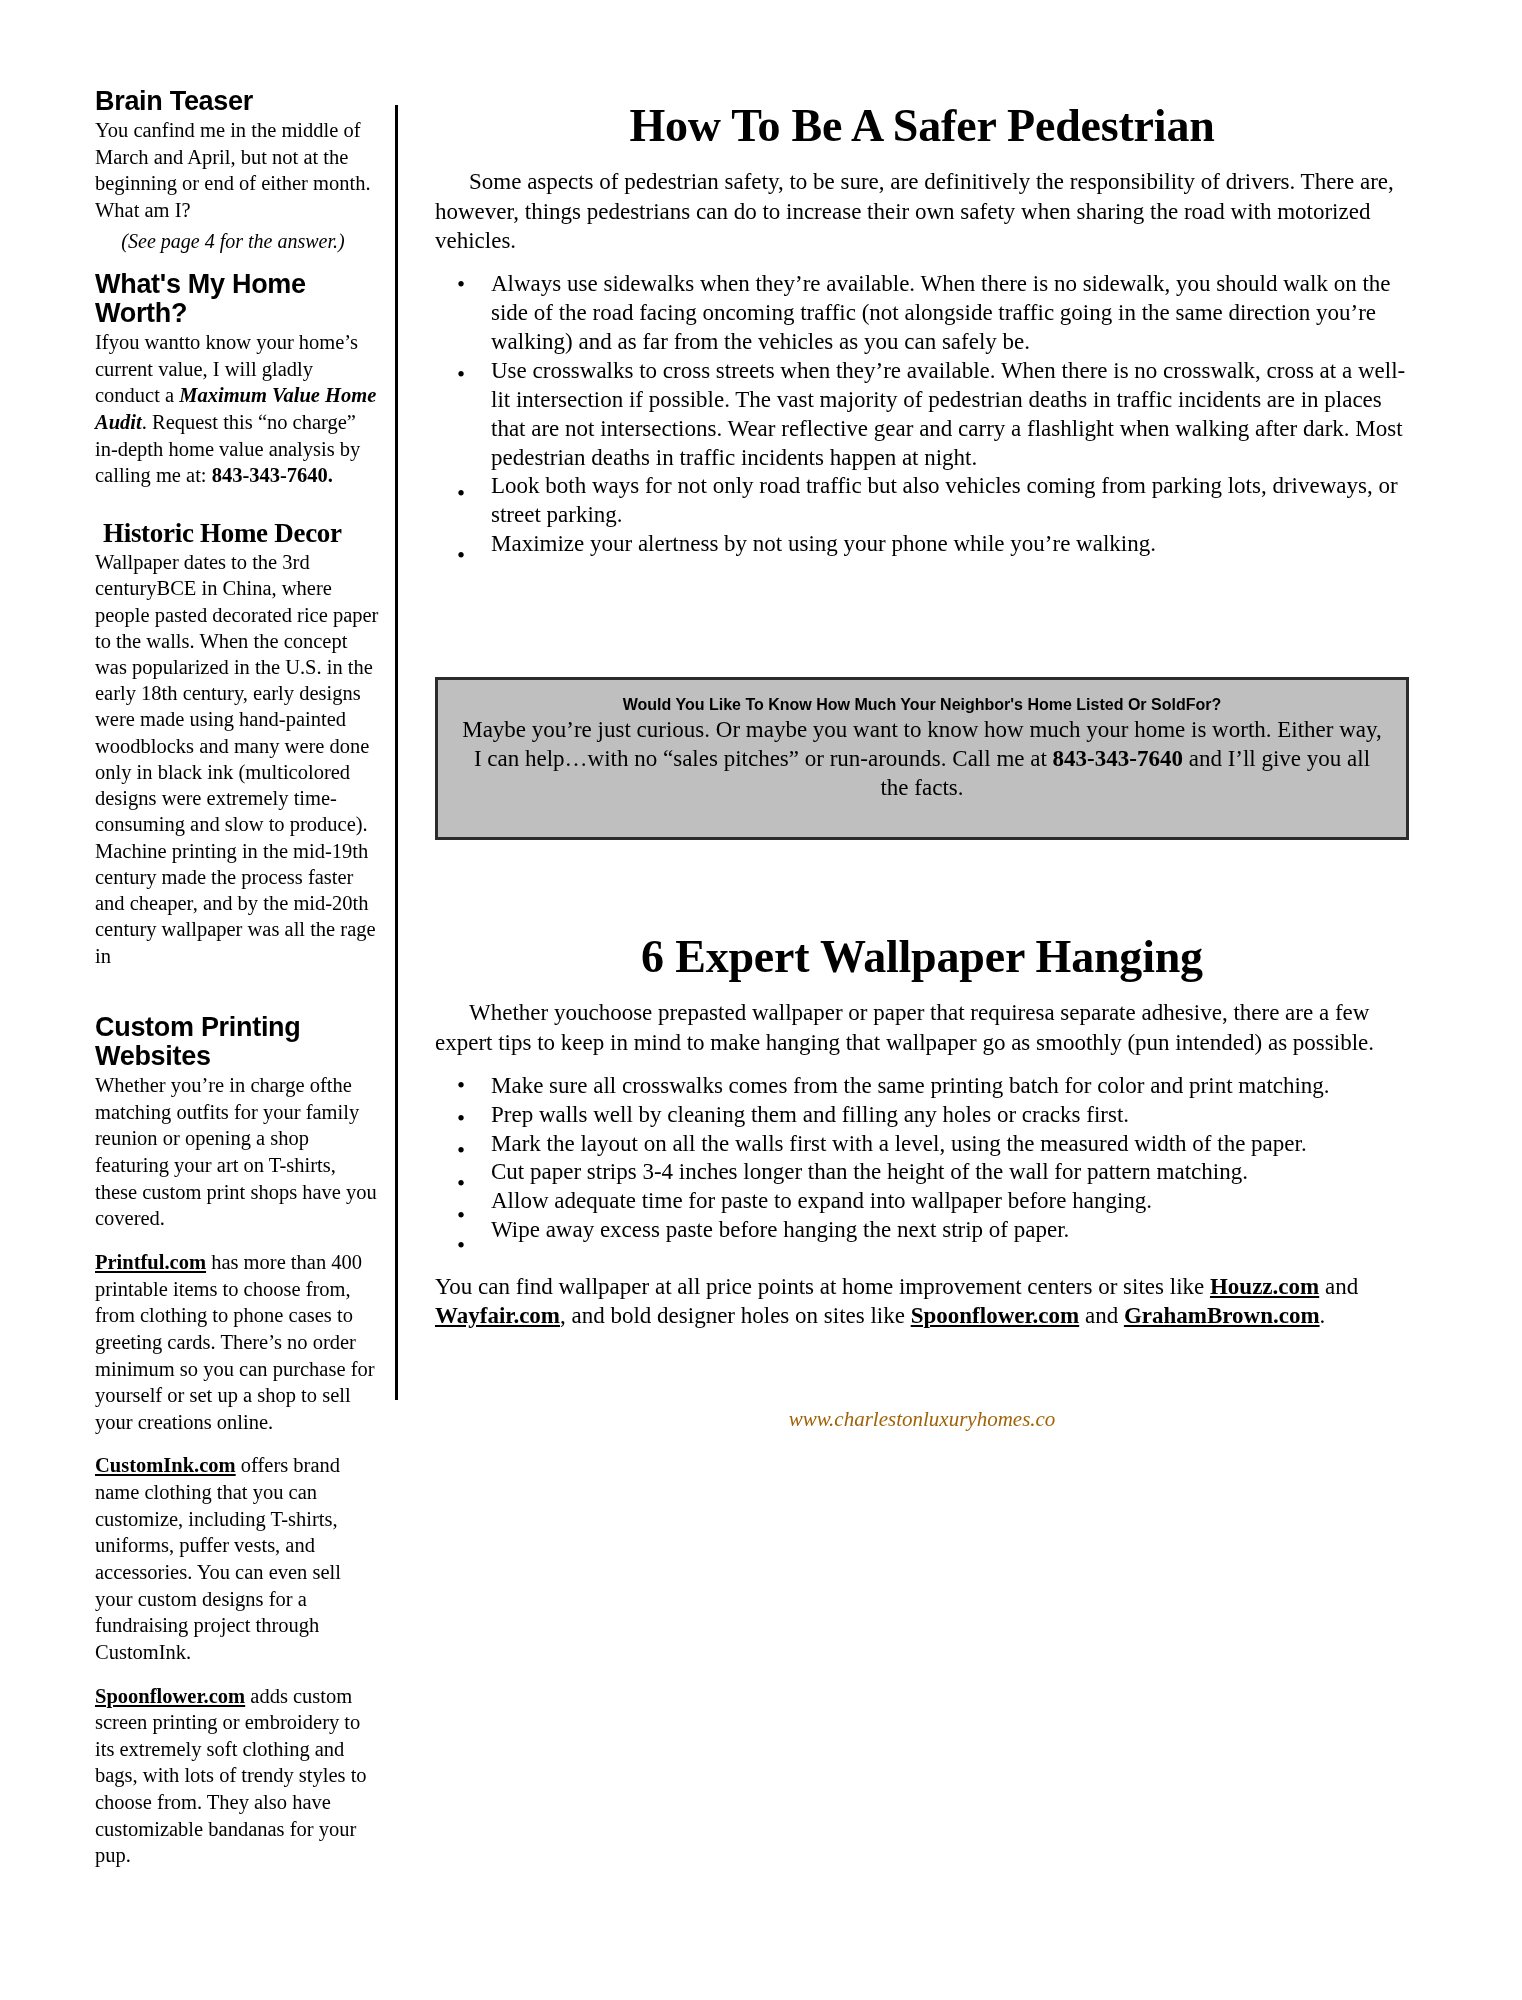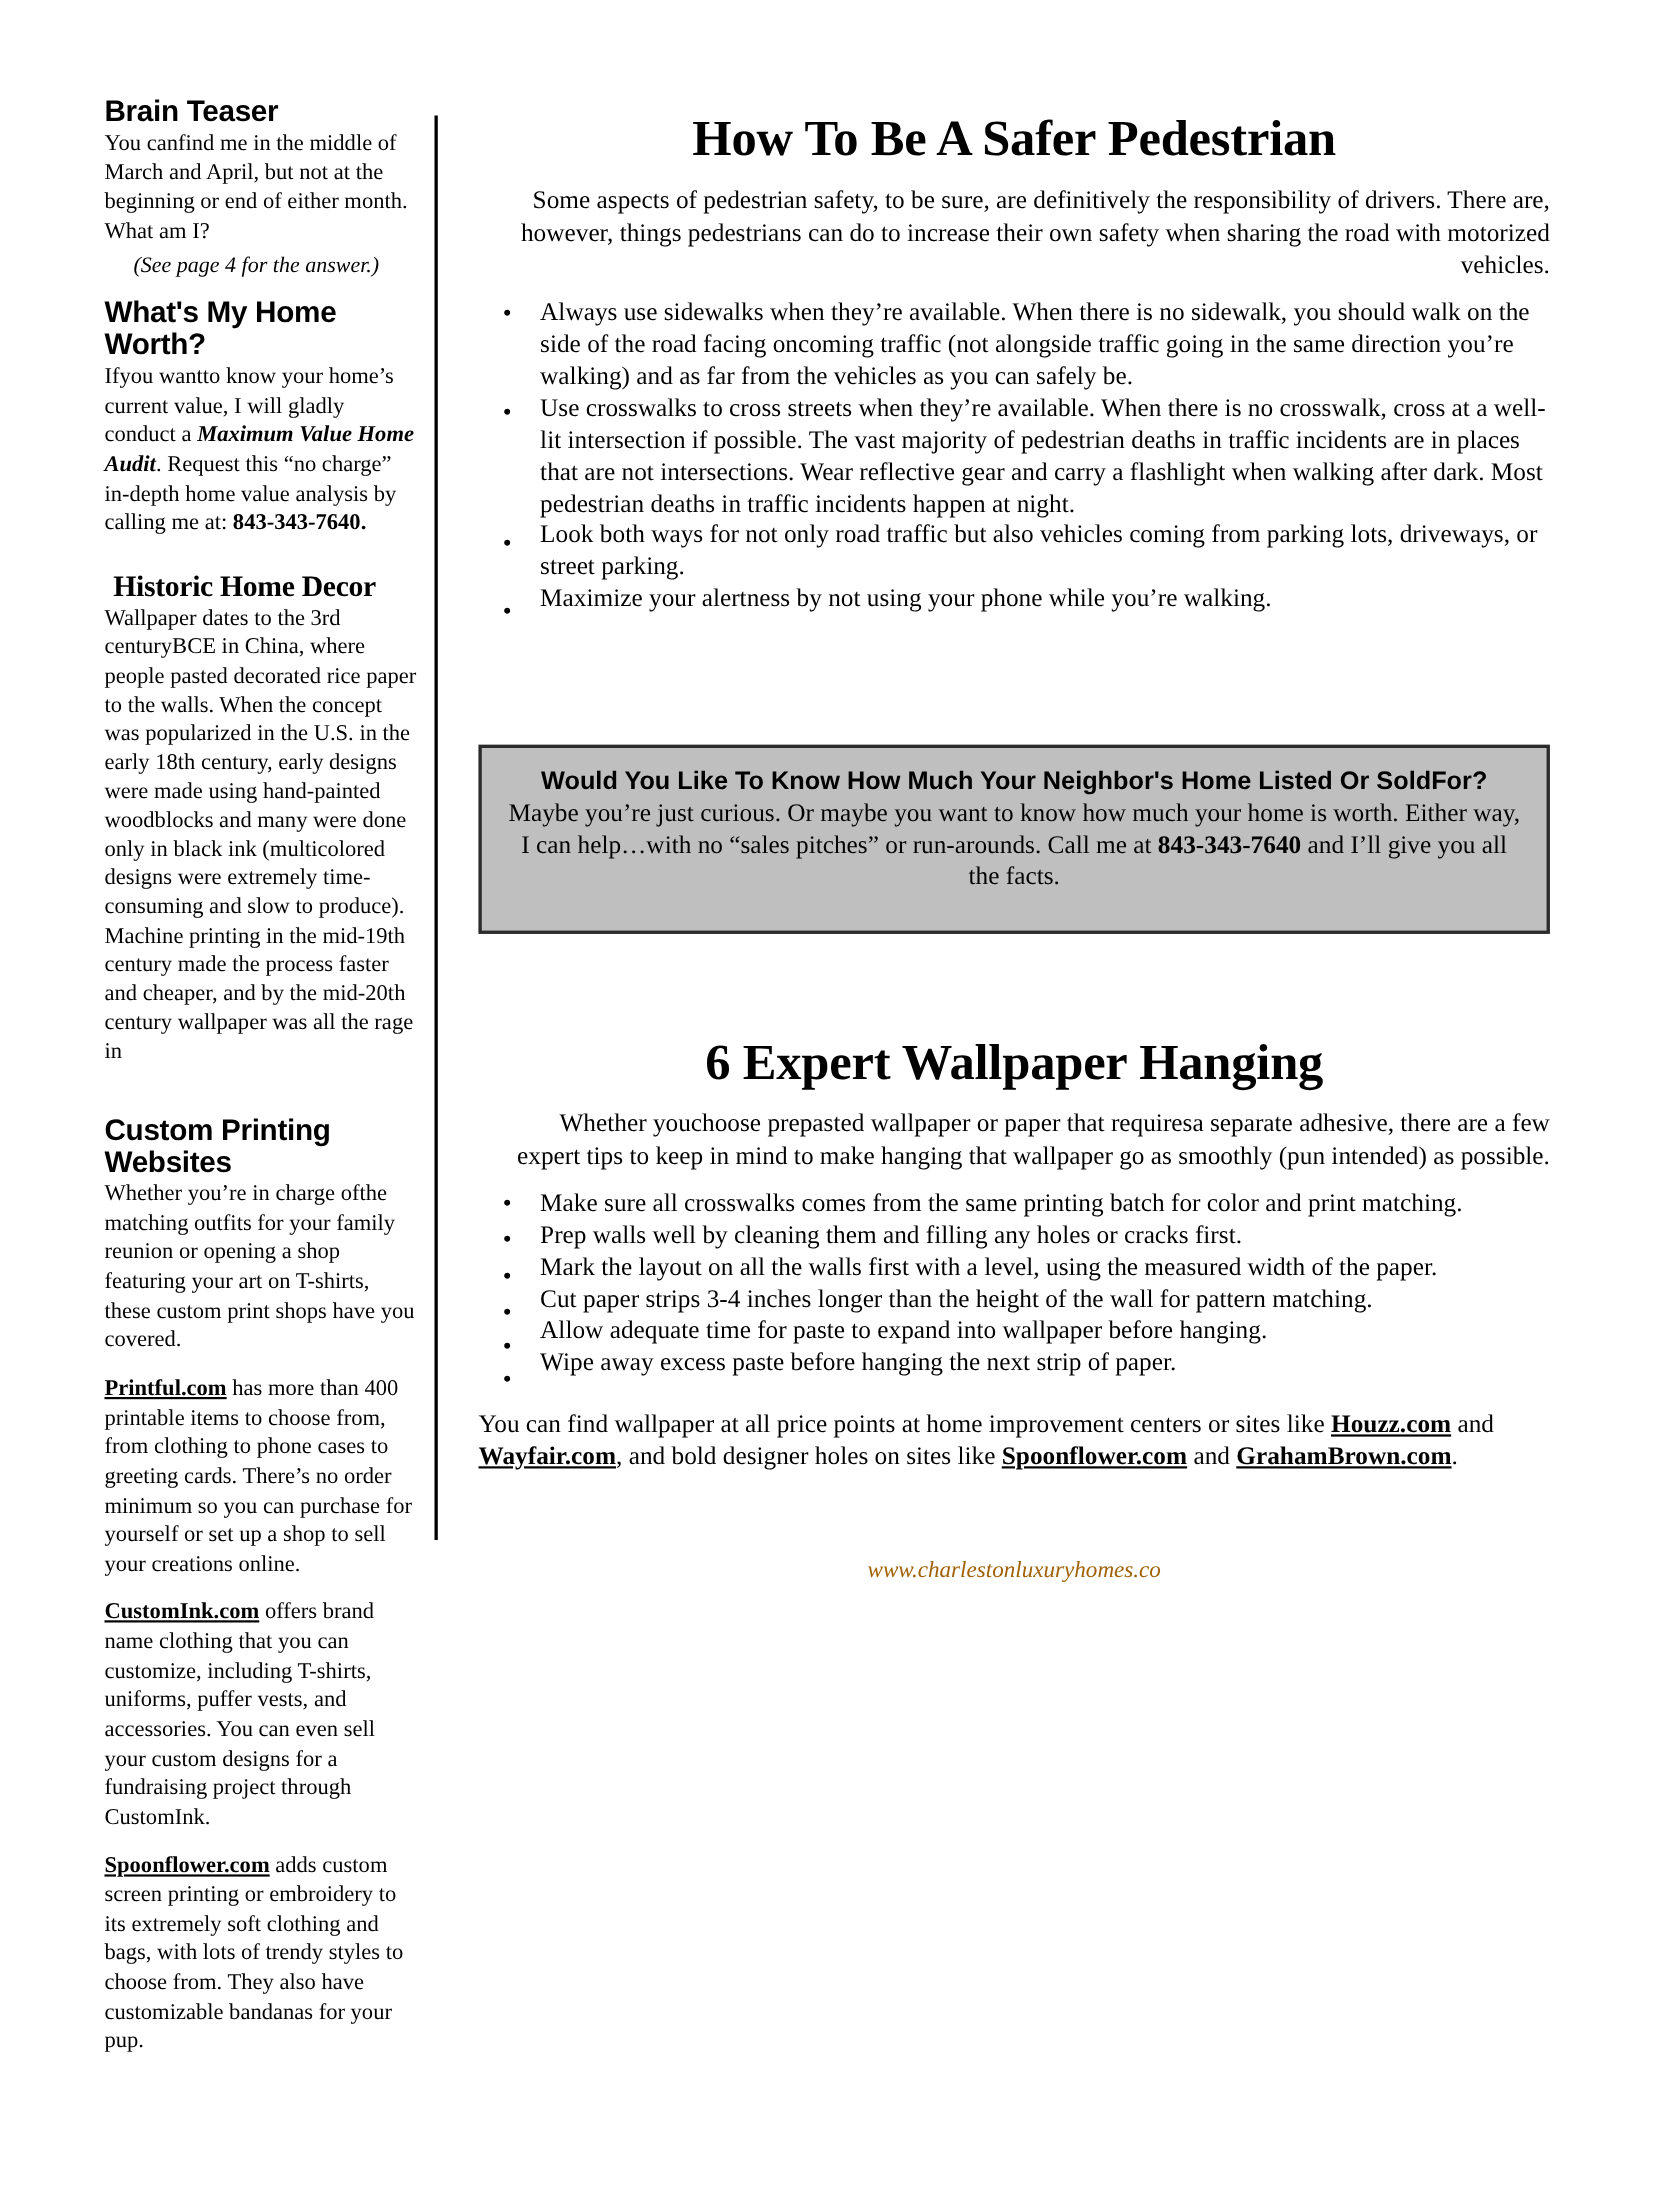--- a/index.html
+++ b/index.html
@@ -97,21 +97,21 @@
     margin: 14px 0 16px 0;
     letter-spacing: -0.2px;
     line-height: 1.08;
   }
 
   .lede {
     font-size: 23px;
     line-height: 1.30;
     margin: 0 0 12px 0;
     text-indent: 34px;
-    text-align: right;
+    text-align: left;
   }
 
   .blist {
     list-style: none;
     margin: 14px 0 0 0;
     padding: 0 0 0 10px;
   }
   .blist li {
     position: relative;
     font-size: 23px;
@@ -138,21 +138,21 @@
   .callout {
     margin: 118px 0 0 0;
     background: #bfbfbf;
     border: 3px solid #2b2b2b;
     padding: 16px 12px 34px 12px;
     text-align: center;
   }
   .callout-head {
     font-family: "Liberation Sans", sans-serif;
     font-weight: bold;
-    font-size: 23px;
+    font-size: 16px;
     line-height: 1.16;
     margin: 0 0 2px 0;
     padding: 0 4px;
   }
   .callout-body {
     font-size: 23px;
     line-height: 1.26;
     margin: 0;
     padding: 0 8px;
   }

